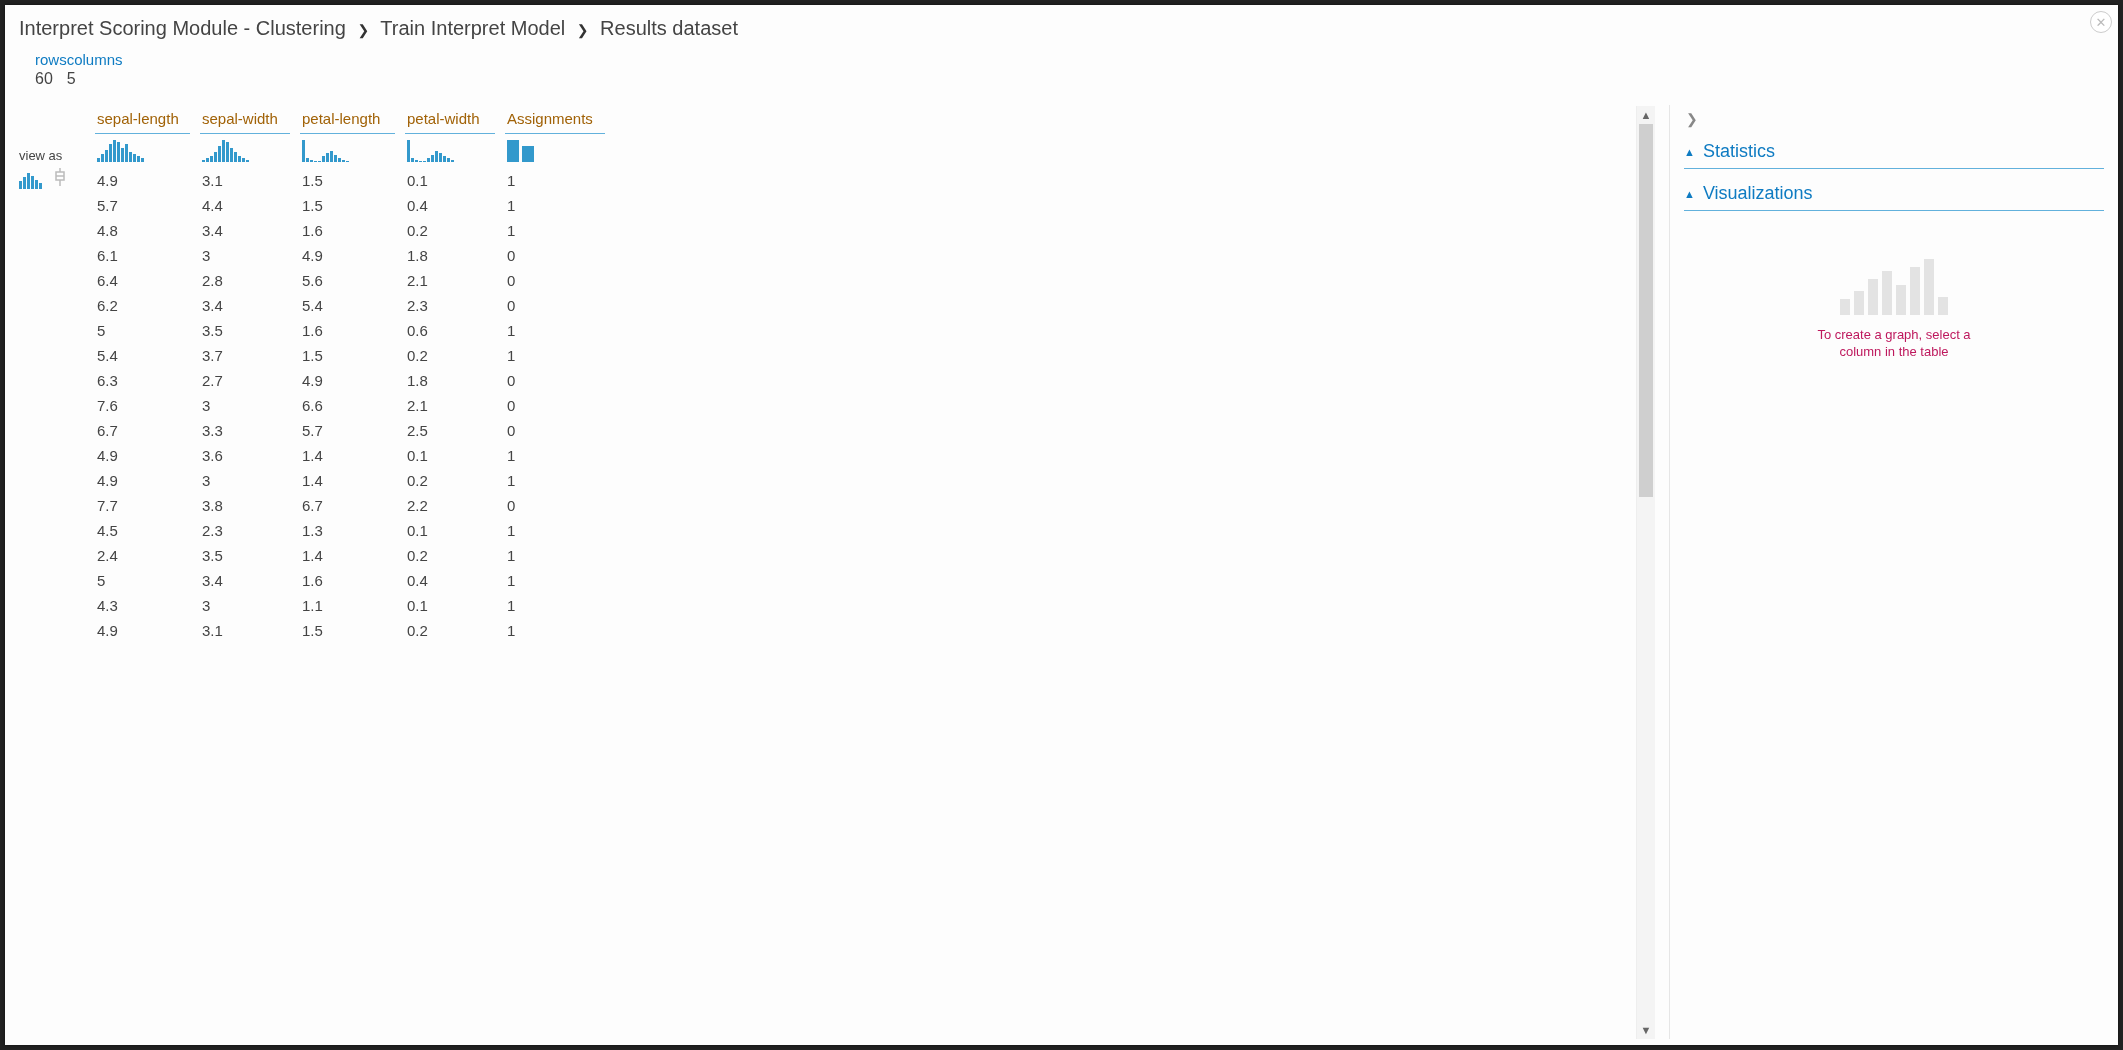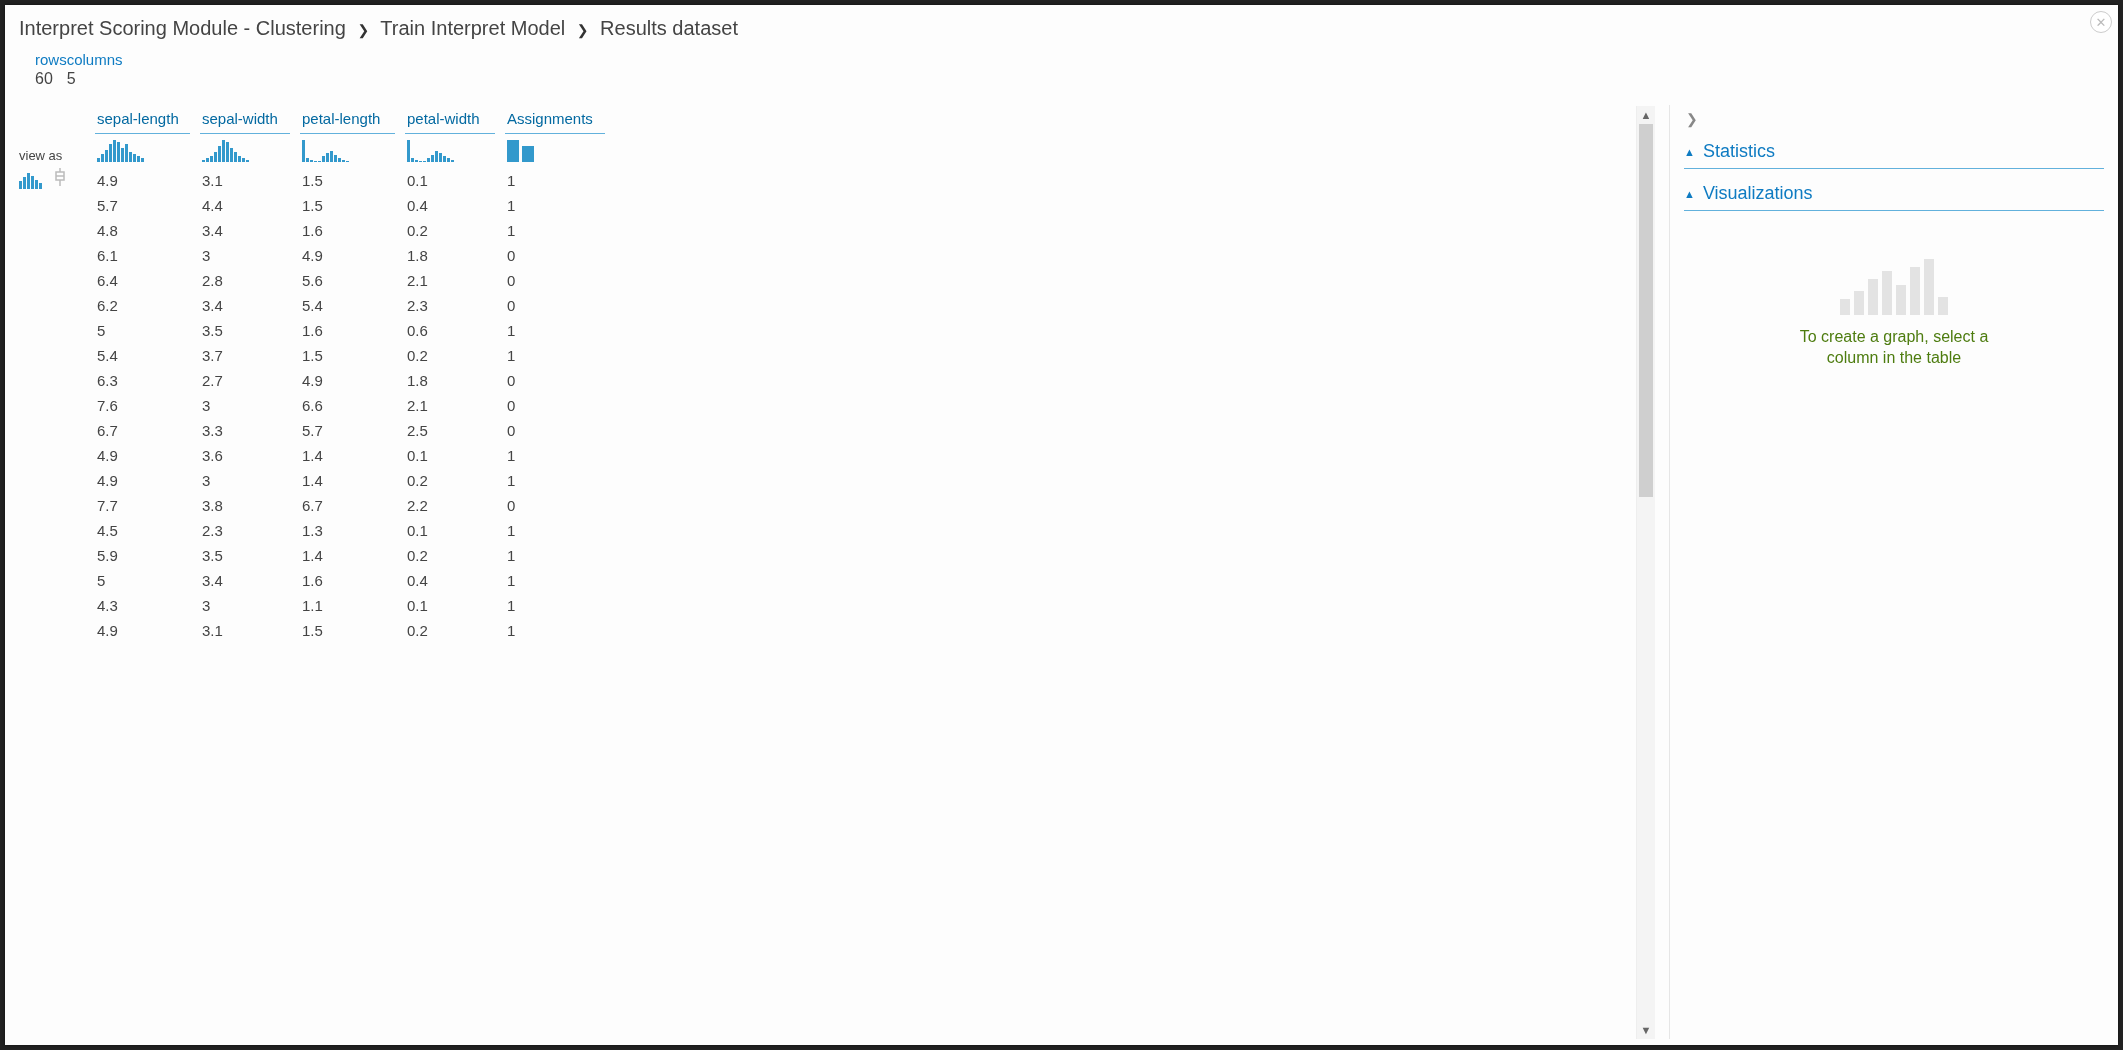--- a/index.html
+++ b/index.html
@@ -114,21 +114,21 @@
   th, td {
     text-align: left;
     padding: 4px 8px 4px 2px;
     font-weight: 400;
     font-size: 15px;
     color: #444;
     white-space: nowrap;
   }
   th.colhead {
     font-size: 15px;
-    color: #0369a1;
+    color: #a16207;
     padding-bottom: 6px;
     margin-top: 16px;
   }
   tr.header-rule td, tr.header-rule th { padding:0; }
   tr.header-rule th div {
     height:1px;
     background:#62b1dc;
     margin-right:10px;
   }
   tr.spark td { padding-top:6px; padding-bottom:6px; }
@@ -195,22 +195,22 @@
     align-items:center;
     gap:8px;
   }
   .rp-section-head .tri {
     font-size:11px;
     color:#0e7bc2;
   }
   .placeholder {
     margin-top: 28px;
     text-align:center;
-    color:#4d7c0f;
-    font-size:16px;
+    color:#be185d;
+    font-size:13px;
   }
   .placeholder svg { display:block; margin: 0 auto 8px auto; }
   .placeholder-lines { line-height:1.3; }
 </style>
 </head>
 <body>
 
 <div class="outer">
   <div class="close-btn">
     <span>✕</span>
@@ -475,21 +475,21 @@
                 <td class="col4">0</td>
               </tr>
               <tr>
                 <td class="col0">4.5</td>
                 <td class="col1">2.3</td>
                 <td class="col2">1.3</td>
                 <td class="col3">0.1</td>
                 <td class="col4">1</td>
               </tr>
               <tr>
-                <td class="col0">5.9</td>
+                <td class="col0">2.4</td>
                 <td class="col1">3.5</td>
                 <td class="col2">1.4</td>
                 <td class="col3">0.2</td>
                 <td class="col4">1</td>
               </tr>
               <tr>
                 <td class="col0">5</td>
                 <td class="col1">3.4</td>
                 <td class="col2">1.6</td>
                 <td class="col3">0.4</td>

